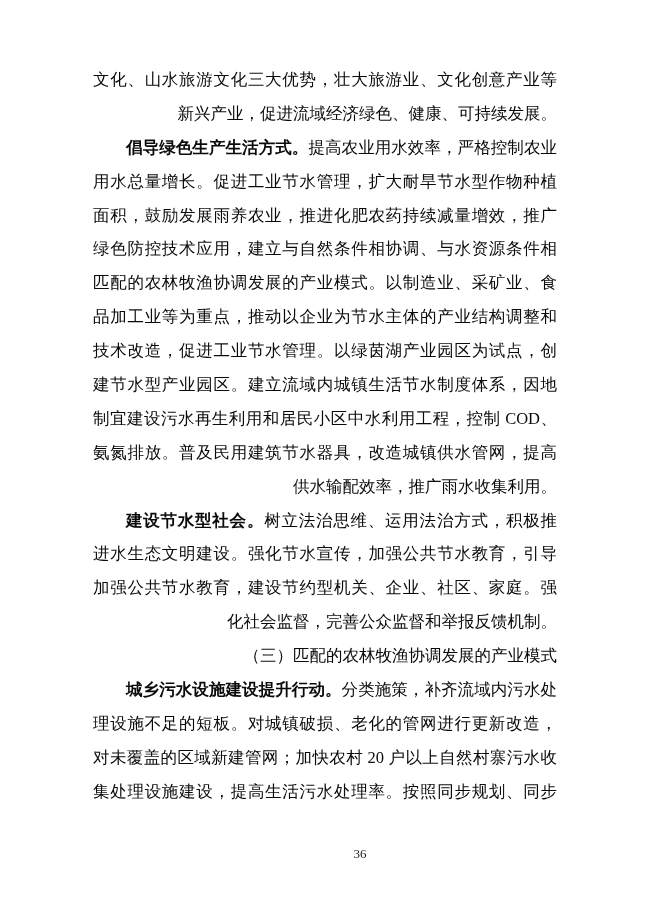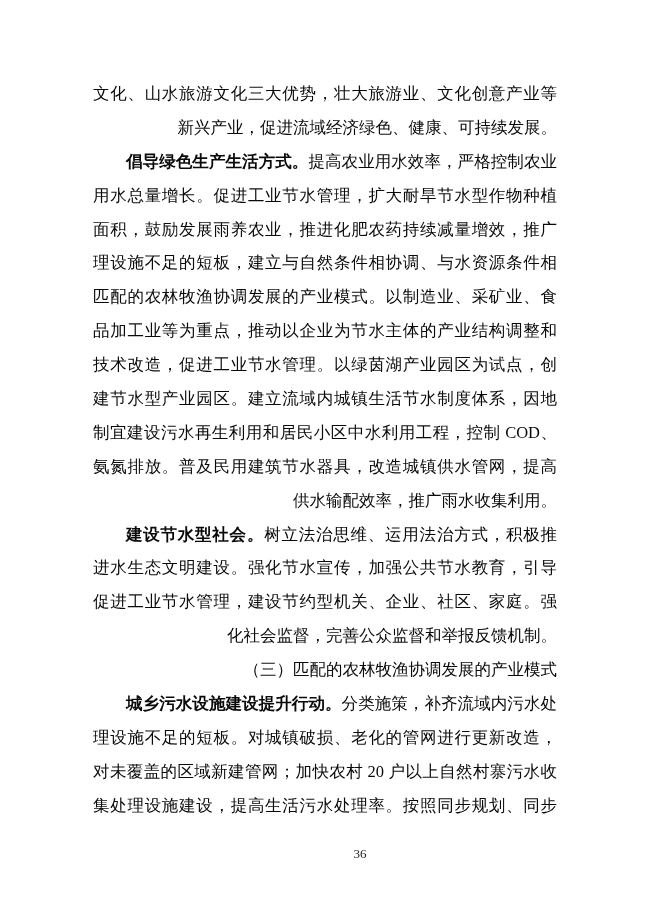--- a/index.html
+++ b/index.html
@@ -12,21 +12,21 @@
     width: 650px;
     height: 919px;
     background: #ffffff;
     overflow: hidden;
     font-family: "Liberation Serif", serif;
     color: #000000;
   }
   .textblock {
     position: absolute;
     left: 93px;
-    top: 77px;
+    top: 63px;
     width: 464px;
   }
   .line {
     font-size: 16.5px;
     line-height: 33.9px;
     height: 33.9px;
     overflow: hidden;
     text-align: right;
     letter-spacing: 0;
     color: #0a0a0a;
@@ -57,31 +57,31 @@
 </head>
 <body>
 
 <div class="sheet">
   <div class="textblock" id="textblock">
       <div class="line justify"><span class="run-normal">文化、山水旅游文化三大优势，壮大旅游业、文化创意产业等</span></div>
       <div class="line"><span class="run-normal">新兴产业，促进流域经济绿色、健康、可持续发展。</span></div>
       <div class="line justify indent"><span class="run-bold">倡导绿色生产生活方式。</span><span class="run-normal">提高农业用水效率，严格控制农业</span></div>
       <div class="line justify"><span class="run-normal">用水总量增长。促进工业节水管理，扩大耐旱节水型作物种植</span></div>
       <div class="line justify"><span class="run-normal">面积，鼓励发展雨养农业，推进化肥农药持续减量增效，推广</span></div>
-      <div class="line justify"><span class="run-normal">理设施不足的短板，建立与自然条件相协调、与水资源条件相</span></div>
+      <div class="line justify"><span class="run-normal">绿色防控技术应用，建立与自然条件相协调、与水资源条件相</span></div>
       <div class="line justify"><span class="run-normal">匹配的农林牧渔协调发展的产业模式。以制造业、采矿业、食</span></div>
       <div class="line justify"><span class="run-normal">品加工业等为重点，推动以企业为节水主体的产业结构调整和</span></div>
       <div class="line justify"><span class="run-normal">技术改造，促进工业节水管理。以绿茵湖产业园区为试点，创</span></div>
       <div class="line justify"><span class="run-normal">建节水型产业园区。建立流域内城镇生活节水制度体系，因地</span></div>
       <div class="line justify"><span class="run-normal">制宜建设污水再生利用和居民小区中水利用工程，控制 COD、</span></div>
       <div class="line justify"><span class="run-normal">氨氮排放。普及民用建筑节水器具，改造城镇供水管网，提高</span></div>
       <div class="line"><span class="run-normal">供水输配效率，推广雨水收集利用。</span></div>
       <div class="line justify indent"><span class="run-bold">建设节水型社会。</span><span class="run-normal">树立法治思维、运用法治方式，积极推</span></div>
       <div class="line justify"><span class="run-normal">进水生态文明建设。强化节水宣传，加强公共节水教育，引导</span></div>
-      <div class="line justify"><span class="run-normal">促进工业节水管理，建设节约型机关、企业、社区、家庭。强</span></div>
+      <div class="line justify"><span class="run-normal">加强公共节水教育，建设节约型机关、企业、社区、家庭。强</span></div>
       <div class="line"><span class="run-normal">化社会监督，完善公众监督和举报反馈机制。</span></div>
       <div class="line indent"><span class="run-kai">（三）匹配的农林牧渔协调发展的产业模式</span></div>
       <div class="line justify indent"><span class="run-bold">城乡污水设施建设提升行动。</span><span class="run-normal">分类施策，补齐流域内污水处</span></div>
       <div class="line justify"><span class="run-normal">理设施不足的短板。对城镇破损、老化的管网进行更新改造，</span></div>
       <div class="line justify"><span class="run-normal">对未覆盖的区域新建管网；加快农村 20 户以上自然村寨污水收</span></div>
       <div class="line justify"><span class="run-normal">集处理设施建设，提高生活污水处理率。按照同步规划、同步</span></div>
     </div>
   <div class="pagenum">36</div>
 </div>
 

